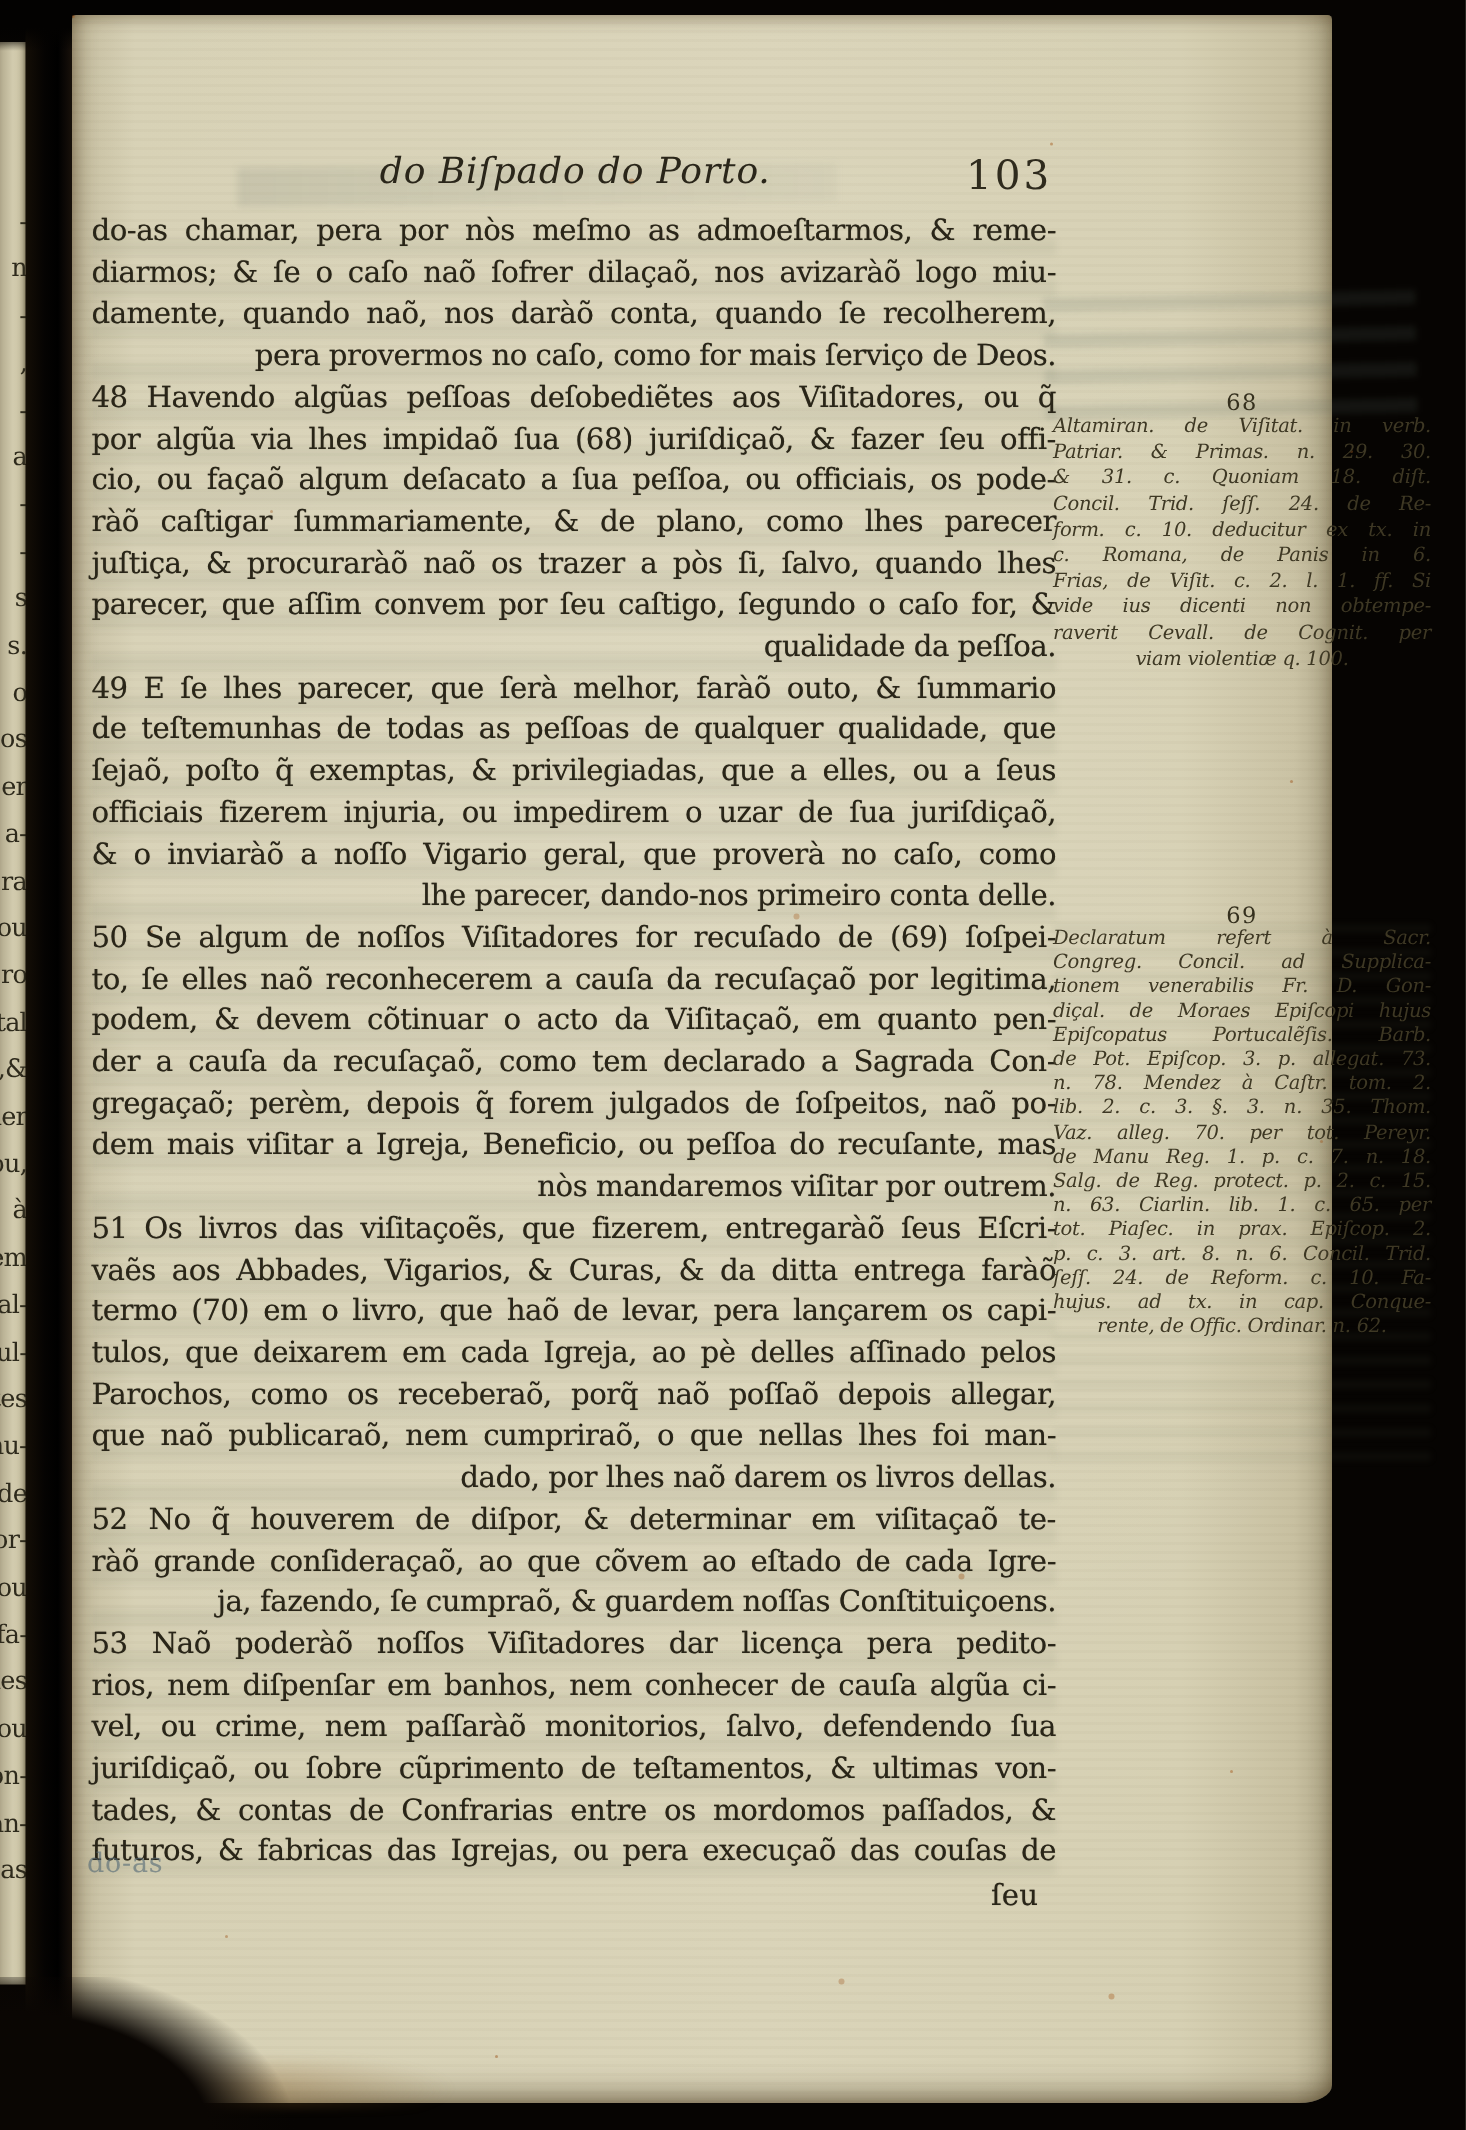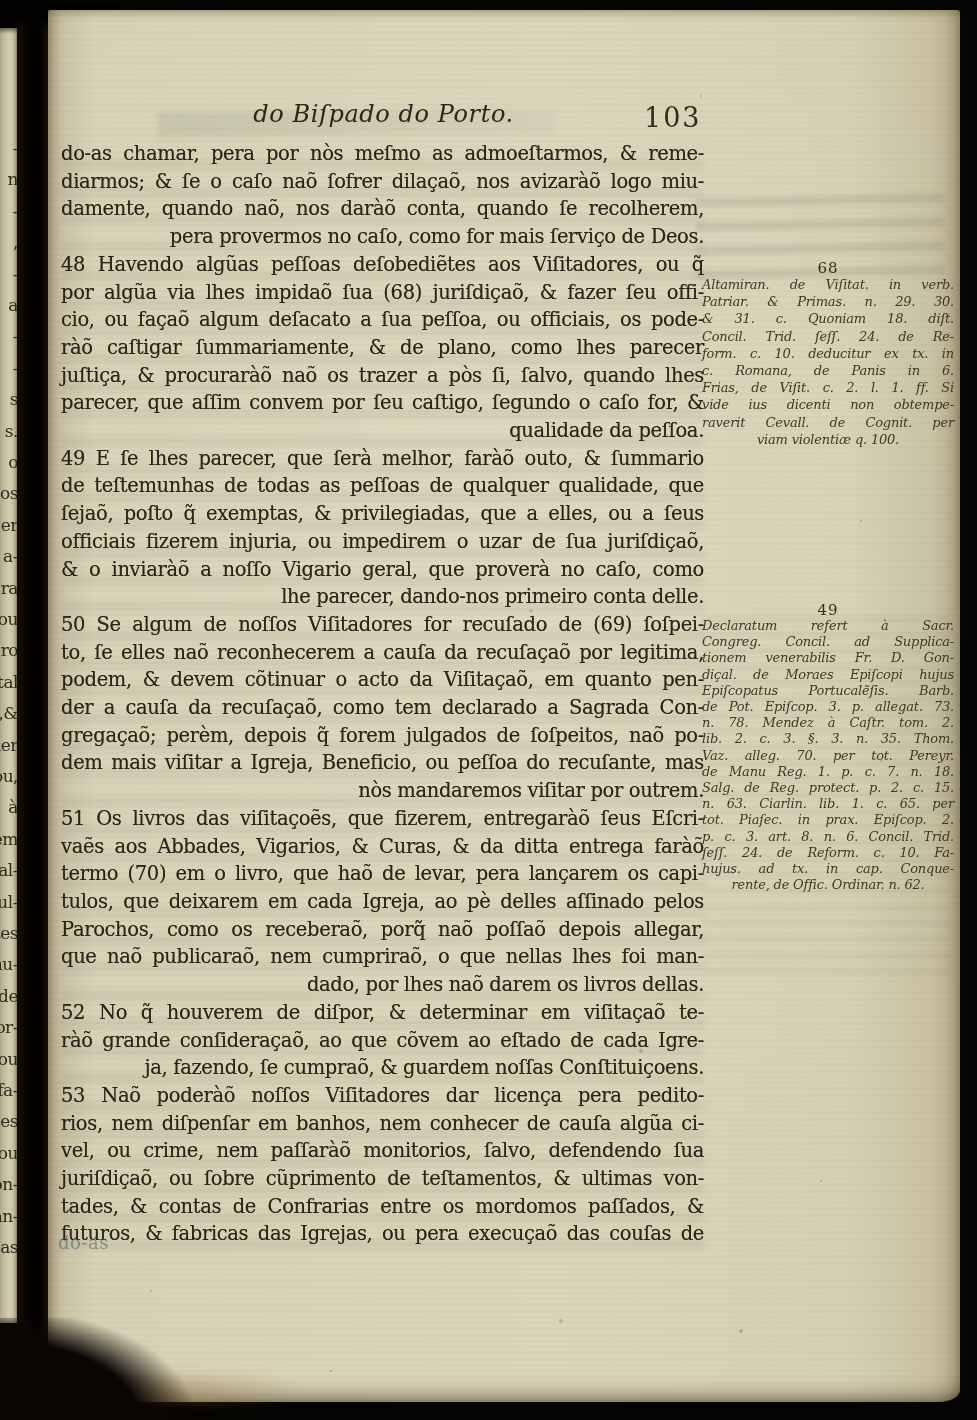--- a/index.html
+++ b/index.html
@@ -17,21 +17,21 @@
   .frag{
     position:absolute;right:1px;font-size:17px;line-height:1;
     color:#2e2a1c;white-space:nowrap;letter-spacing:-.5px;
   }
   
   .gutter{
     position:absolute;left:17px;top:0;width:36px;height:1420px;
     background:linear-gradient(90deg,#140e06 0%,#050302 35%,#000 60%,#17100a 85%,#2c2113 100%);
   }
   .page{
-    position:absolute;left:48px;top:10px;width:912px;height:1392px;
+    position:absolute;left:48px;top:10px;width:840px;height:1392px;
     background:
       radial-gradient(120% 80% at 45% 38%, rgba(255,255,255,.10), rgba(0,0,0,0) 62%),
       repeating-linear-gradient(0deg, rgba(120,108,78,.04) 0 2px, rgba(0,0,0,0) 2px 6px),
       linear-gradient(90deg,#c3bb9d 0%,#d7d1b5 5%,#dad4b9 55%,#d6d0b3 88%,#c8c0a1 97%,#aea687 100%),
       #d6d0b4;
     border-radius:3px 3px 22px 26px / 3px 3px 12px 16px;
     box-shadow:
       inset 0 -16px 20px -12px rgba(55,38,14,.6),
       inset -8px 0 14px -8px rgba(80,60,28,.4),
       inset 9px 0 14px -7px rgba(70,52,22,.45),
@@ -188,37 +188,38 @@
     <div class="ghost-corner"></div>
     <div class="ghost-header"></div>
     <div class="stains"></div>
     <div class="stain-bottom"></div>
 
     <div class="running-title">do Biſpado do Porto.</div>
     <div class="page-number">103</div>
 
     <div class="main-text"><div class="tline j">do-as chamar, pera por nòs meſmo as admoeſtarmos, &amp; reme-</div><div class="tline j">diarmos; &amp; ſe o caſo naõ ſofrer dilaçaõ, nos avizaràõ logo miu-</div><div class="tline j">damente, quando naõ, nos daràõ conta, quando ſe recolherem,</div><div class="tline">pera provermos no caſo, como for mais ſerviço de Deos.</div><div class="tline j">48 Havendo algũas peſſoas deſobediẽtes aos Viſitadores, ou q̃</div><div class="tline j">por algũa via lhes impidaõ ſua (68) juriſdiçaõ, &amp; fazer ſeu offi-</div><div class="tline j">cio, ou façaõ algum deſacato a ſua peſſoa, ou officiais, os pode-</div><div class="tline j">ràõ caſtigar ſummariamente, &amp; de plano, como lhes parecer</div><div class="tline j">juſtiça, &amp; procuraràõ naõ os trazer a pòs ſi, ſalvo, quando lhes</div><div class="tline j">parecer, que aſſim convem por ſeu caſtigo, ſegundo o caſo for, &amp;</div><div class="tline">qualidade da peſſoa.</div><div class="tline j">49 E ſe lhes parecer, que ſerà melhor, faràõ outo, &amp; ſummario</div><div class="tline j">de teſtemunhas de todas as peſſoas de qualquer qualidade, que</div><div class="tline j">ſejaõ, poſto q̃ exemptas, &amp; privilegiadas, que a elles, ou a ſeus</div><div class="tline j">officiais fizerem injuria, ou impedirem o uzar de ſua juriſdiçaõ,</div><div class="tline j">&amp; o inviaràõ a noſſo Vigario geral, que proverà no caſo, como</div><div class="tline">lhe parecer, dando-nos primeiro conta delle.</div><div class="tline j">50 Se algum de noſſos Viſitadores for recuſado de (69) ſoſpei-</div><div class="tline j">to, ſe elles naõ reconhecerem a cauſa da recuſaçaõ por legitima,</div><div class="tline j">podem, &amp; devem cõtinuar o acto da Viſitaçaõ, em quanto pen-</div><div class="tline j">der a cauſa da recuſaçaõ, como tem declarado a Sagrada Con-</div><div class="tline j">gregaçaõ; perèm, depois q̃ forem julgados de ſoſpeitos, naõ po-</div><div class="tline j">dem mais viſitar a Igreja, Beneficio, ou peſſoa do recuſante, mas</div><div class="tline">nòs mandaremos viſitar por outrem.</div><div class="tline j">51 Os livros das viſitaçoẽs, que fizerem, entregaràõ ſeus Eſcri-</div><div class="tline j">vaẽs aos Abbades, Vigarios, &amp; Curas, &amp; da ditta entrega faràõ</div><div class="tline j">termo (70) em o livro, que haõ de levar, pera lançarem os capi-</div><div class="tline j">tulos, que deixarem em cada Igreja, ao pè delles aſſinado pelos</div><div class="tline j">Parochos, como os receberaõ, porq̃ naõ poſſaõ depois allegar,</div><div class="tline j">que naõ publicaraõ, nem cumpriraõ, o que nellas lhes foi man-</div><div class="tline">dado, por lhes naõ darem os livros dellas.</div><div class="tline j">52 No q̃ houverem de diſpor, &amp; determinar em viſitaçaõ te-</div><div class="tline j">ràõ grande conſideraçaõ, ao que cõvem ao eſtado de cada Igre-</div><div class="tline">ja, fazendo, ſe cumpraõ, &amp; guardem noſſas Conſtituiçoens.</div><div class="tline j">53 Naõ poderàõ noſſos Viſitadores dar licença pera pedito-</div><div class="tline j">rios, nem diſpenſar em banhos, nem conhecer de cauſa algũa ci-</div><div class="tline j">vel, ou crime, nem paſſaràõ monitorios, ſalvo, defendendo ſua</div><div class="tline j">juriſdiçaõ, ou ſobre cũprimento de teſtamentos, &amp; ultimas von-</div><div class="tline j">tades, &amp; contas de Confrarias entre os mordomos paſſados, &amp;</div><div class="tline j">futuros, &amp; fabricas das Igrejas, ou pera execuçaõ das couſas de</div></div>
 
+    <div class="catchword">ſeu</div>
 
     <div class="margin-col">
       <div class="note note-68">
           <div class="nnum">68</div>
           <div class="nline j">Altamiran. de Viſitat. in verb.</div>
           <div class="nline j">Patriar. &amp; Primas. n. 29. 30.</div>
           <div class="nline j">&amp; 31. c. Quoniam 18. diſt.</div>
           <div class="nline j">Concil. Trid. ſeſſ. 24. de Re-</div>
           <div class="nline j">form. c. 10. deducitur ex tx. in</div>
           <div class="nline j">c. Romana, de Panis in 6.</div>
           <div class="nline j">Frias, de Viſit. c. 2. l. 1. ff. Si</div>
           <div class="nline j">vide ius dicenti non obtempe-</div>
           <div class="nline j">raverit Cevall. de Cognit. per</div>
           <div class="nline">viam violentiæ q. 100.</div>
         </div>
       <div class="note note-69">
-          <div class="nnum">49</div>
+          <div class="nnum">69</div>
           <div class="nline j">Declaratum refert à Sacr.</div>
           <div class="nline j">Congreg. Concil. ad Supplica-</div>
           <div class="nline j">tionem venerabilis Fr. D. Gon-</div>
           <div class="nline j">diçal. de Moraes Epiſcopi hujus</div>
           <div class="nline j">Epiſcopatus Portucalẽſis. Barb.</div>
           <div class="nline j">de Pot. Epiſcop. 3. p. allegat. 73.</div>
           <div class="nline j">n. 78. Mendez à Caſtr. tom. 2.</div>
           <div class="nline j">lib. 2. c. 3. §. 3. n. 35. Thom.</div>
           <div class="nline j">Vaz. alleg. 70. per tot. Pereyr.</div>
           <div class="nline j">de Manu Reg. 1. p. c. 7. n. 18.</div>

